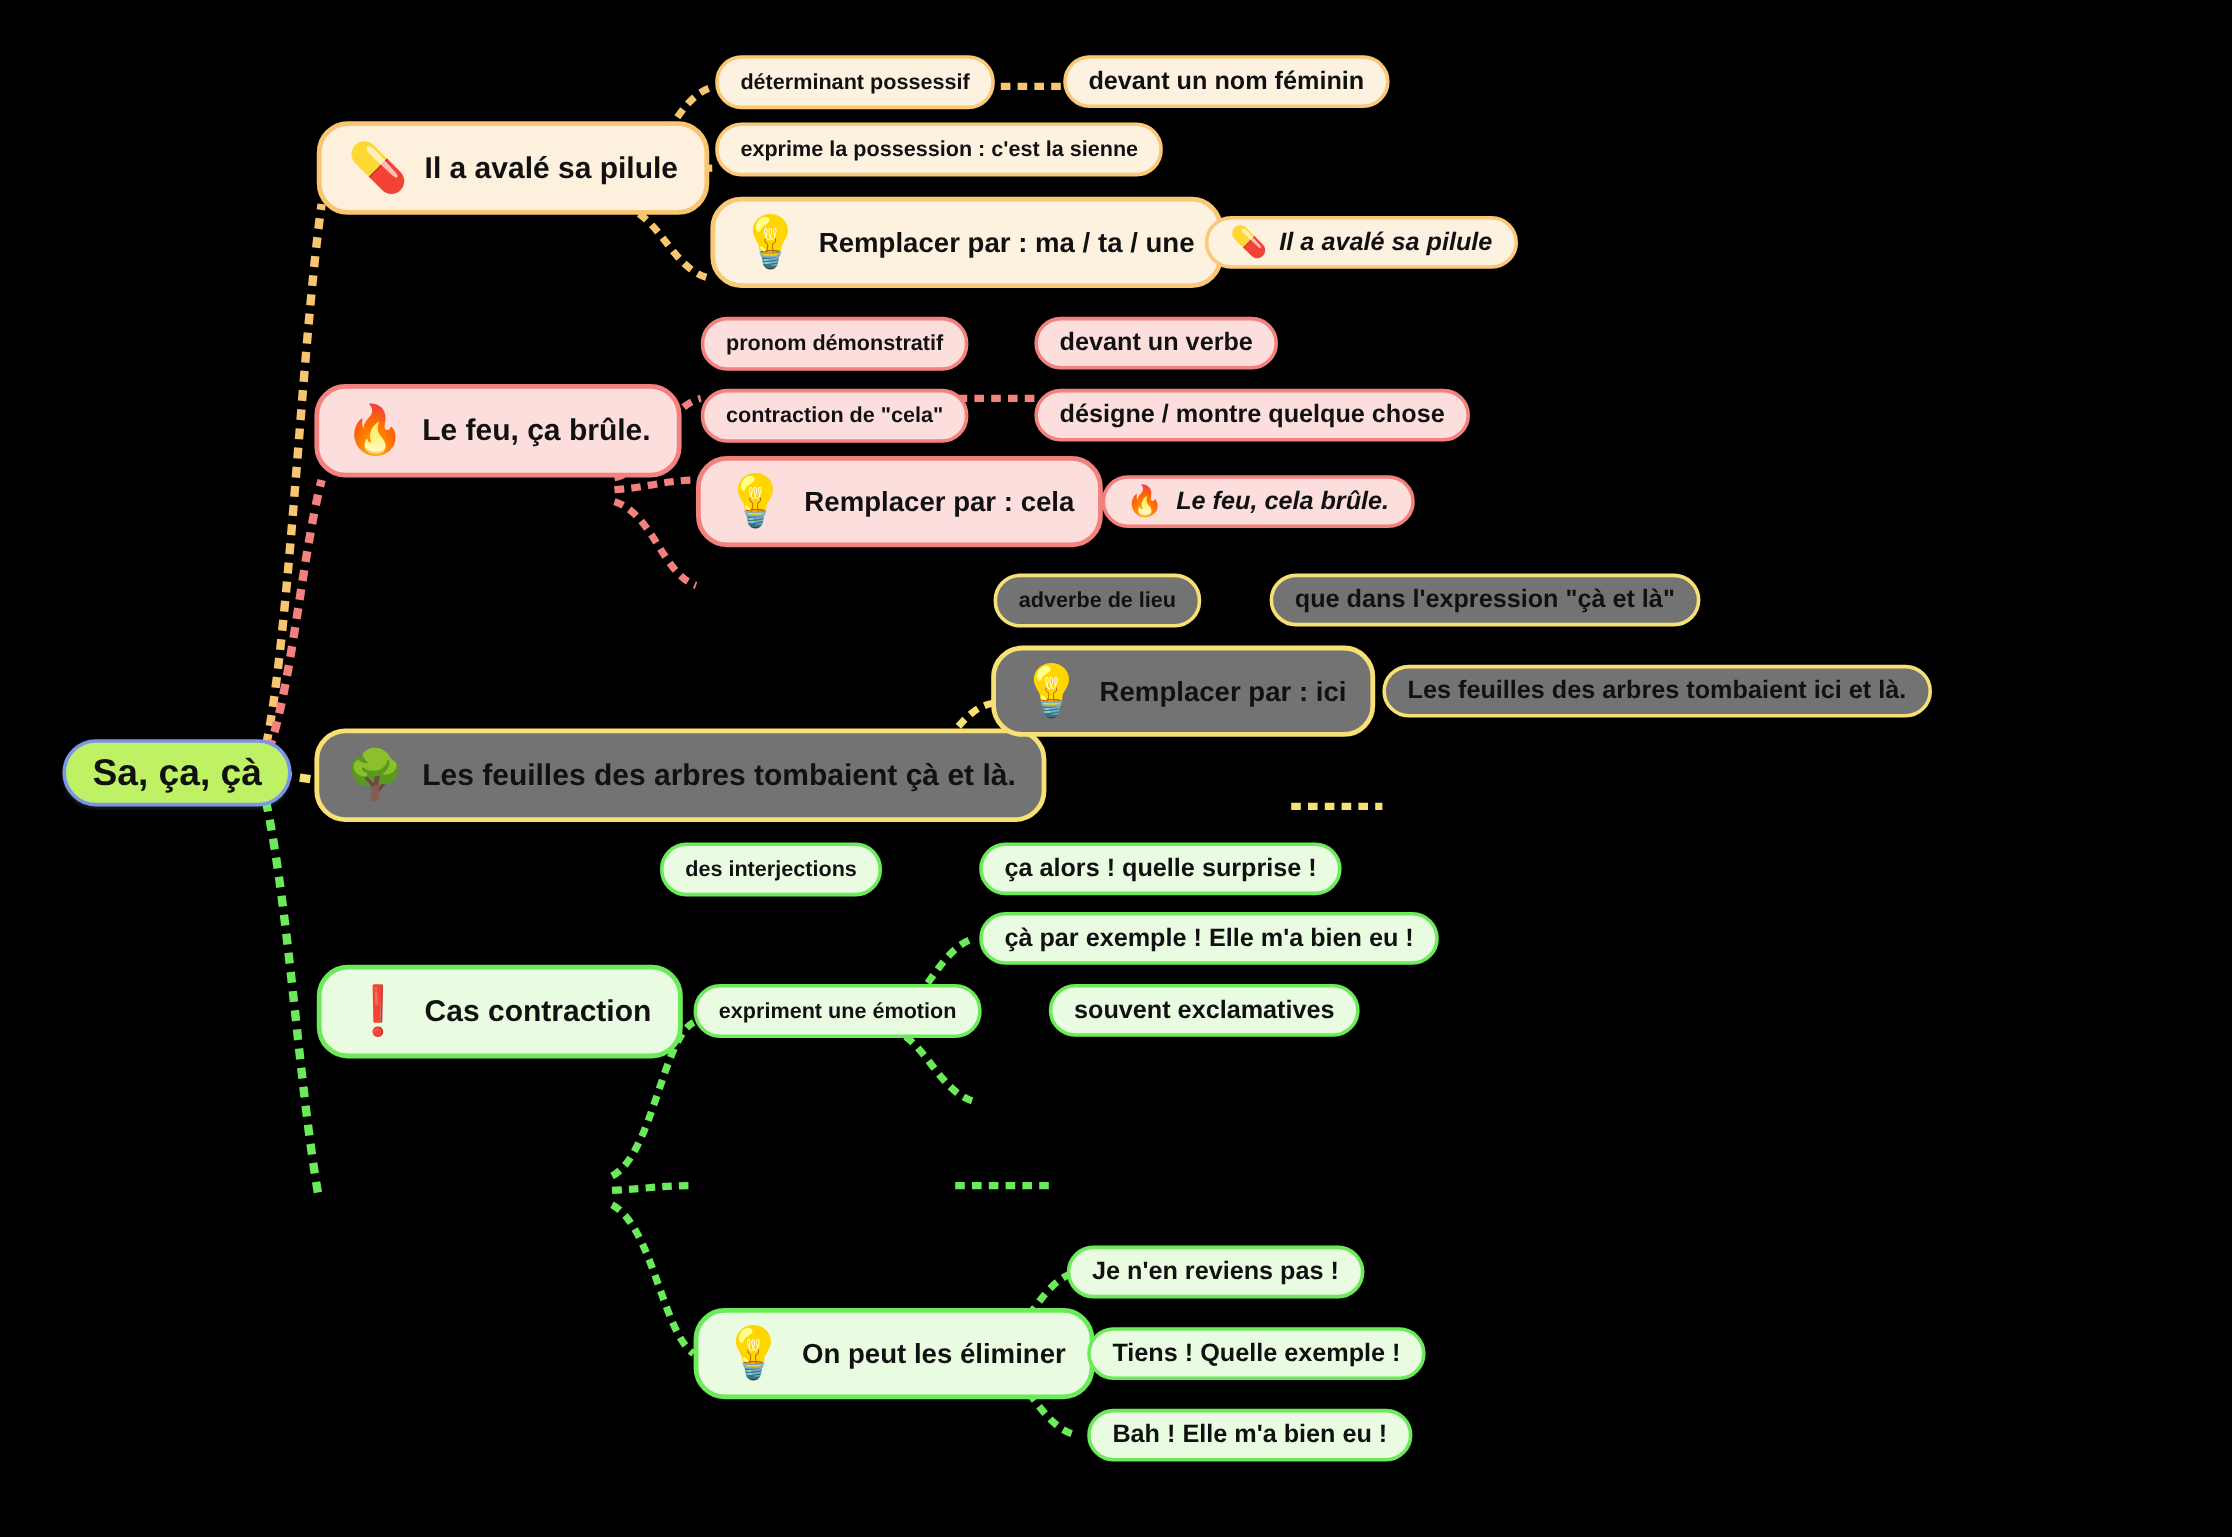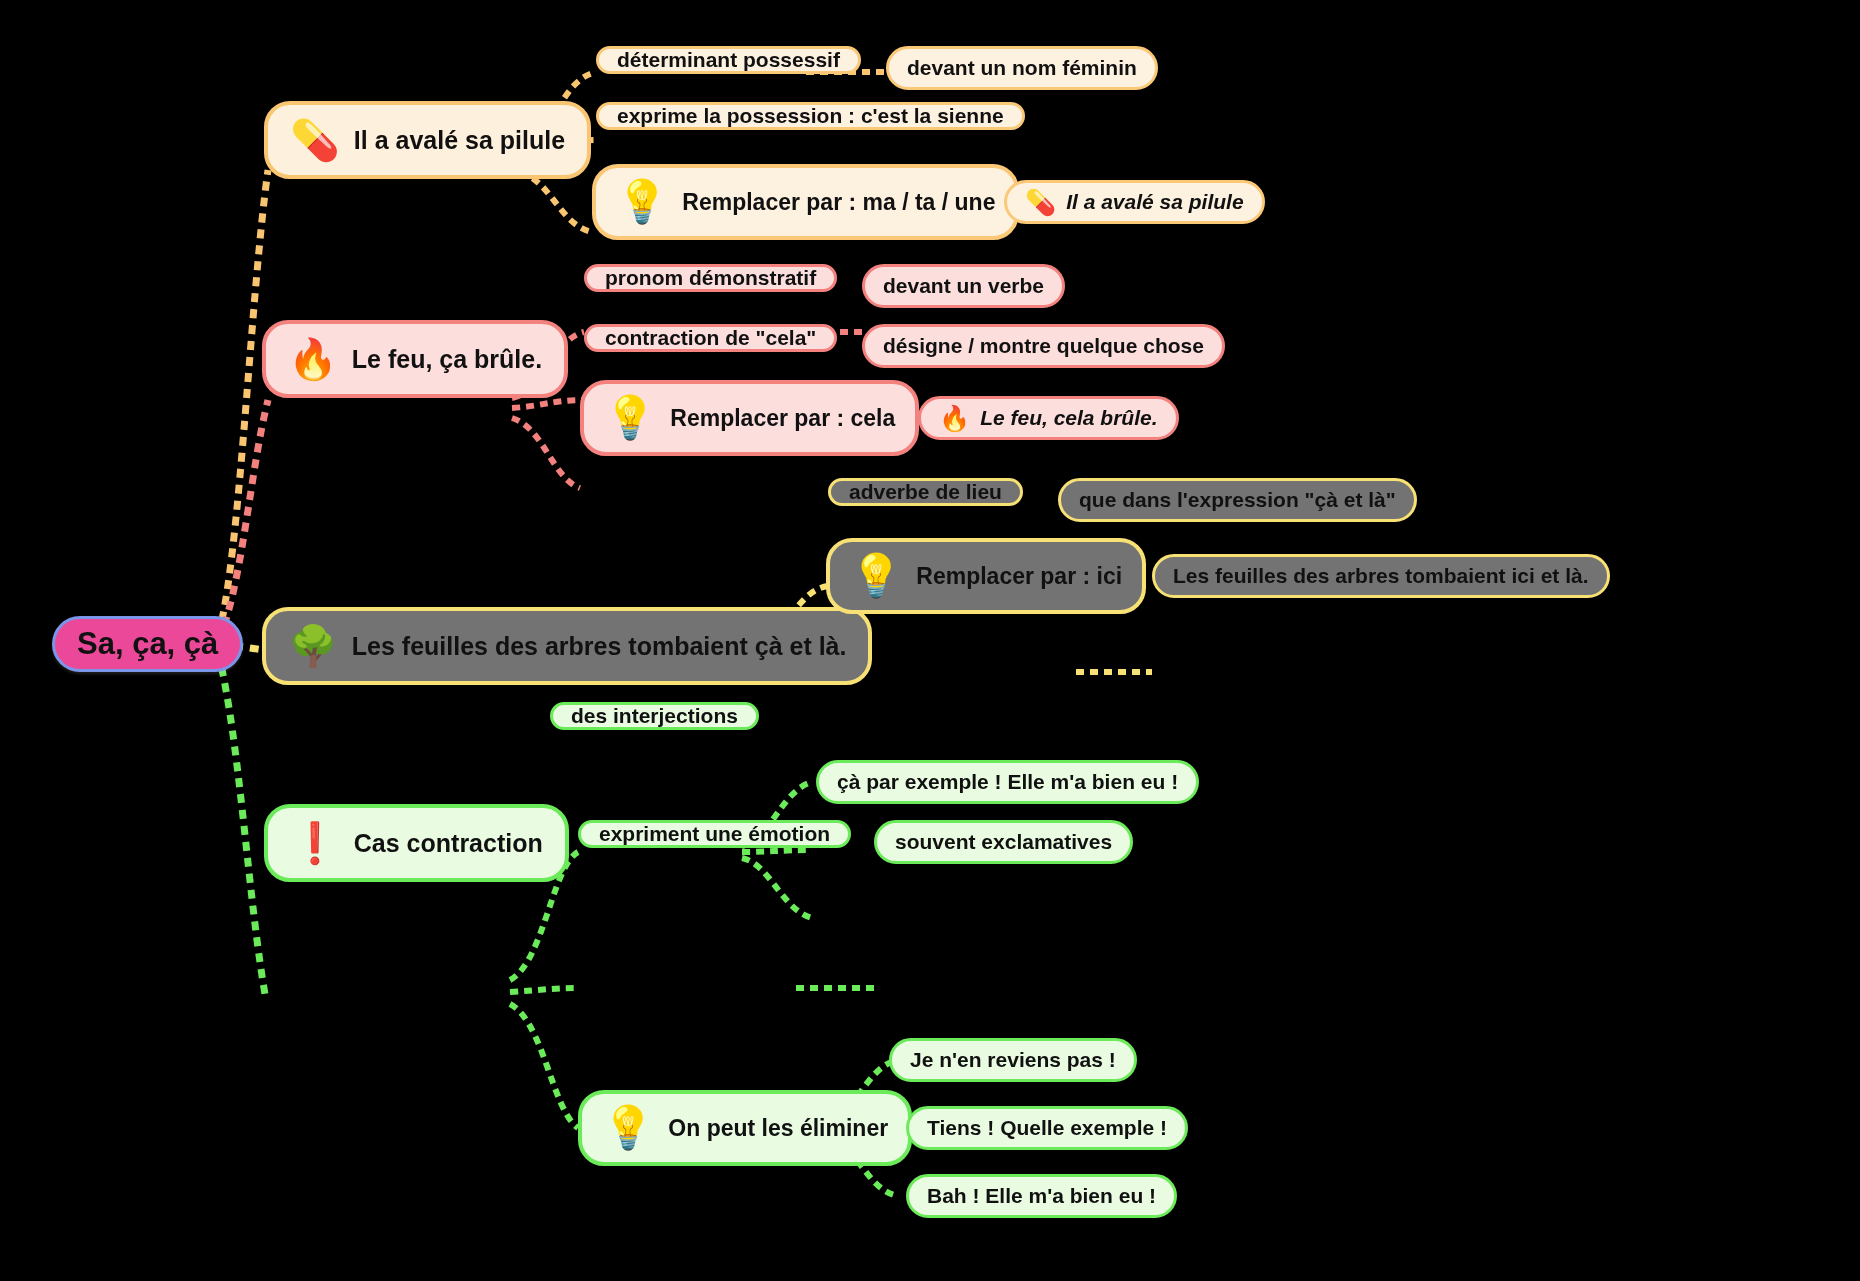--- a/index.html
+++ b/index.html
@@ -23,43 +23,43 @@
   .node .emoji{
     display:inline-block;
     line-height:1;
     margin-right:10px;
     flex:0 0 auto;
   }
   .node .txt{display:inline-block;}
 
   
   .root{
-    background:#ec4899;border-color:#7b96e8;border-width:3px;
+    background:#bef264;border-color:#7b96e8;border-width:3px;
     border-radius:30px;
     font-size:31px;
     padding:0 22px;
     height:56px;
     box-shadow:0 2px 3px rgba(255,255,255,0.12);
   }
 
   
   .lvl1{
     border-width:4px;border-radius:26px;
     font-size:25px;
     padding:0 22px;
     height:78px;
   }
   .lvl1 .emoji{font-size:40px;margin-right:14px;}
 
   
   .lvl2{
     border-width:3px;border-radius:22px;
-    font-size:21px;
+    font-size:18px;
     padding:0 18px;
-    height:28px;
+    height:45px;
   }
   .lvl3{
     border-width:3px;border-radius:22px;
     font-size:21px;
     padding:0 18px;
     height:44px;
   }
   
   .tip{
     border-width:4px;border-radius:26px;
@@ -207,20 +207,23 @@
   </div>
 
   <div class="node lvl1 c-green" style="left:264px;top:804px;">
     <span class="emoji">❗</span>
     <span class="txt">Cas contraction</span>
   </div>
 
   <div class="node lvl2 c-green" style="left:550px;top:702px;">
     <span class="txt">des interjections</span>
   </div>
+  <div class="node lvl3 c-green" style="left:816px;top:702px;">
+    <span class="txt">ça alors ! quelle surprise !</span>
+  </div>
   <div class="node lvl3 c-green" style="left:816px;top:760px;">
     <span class="txt">çà par exemple ! Elle m'a bien eu !</span>
   </div>
 
   <div class="node lvl2 c-green" style="left:578px;top:820px;">
     <span class="txt">expriment une émotion</span>
   </div>
   <div class="node lvl3 c-green" style="left:874px;top:820px;">
     <span class="txt">souvent exclamatives</span>
   </div>

